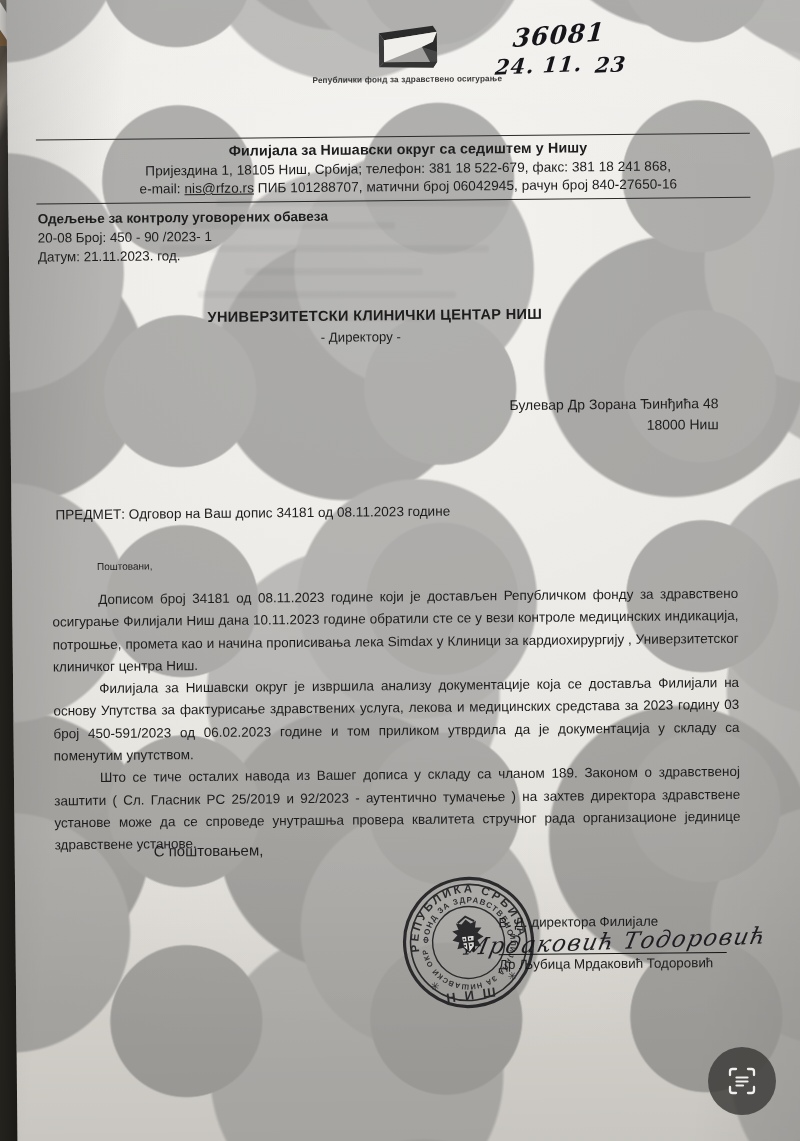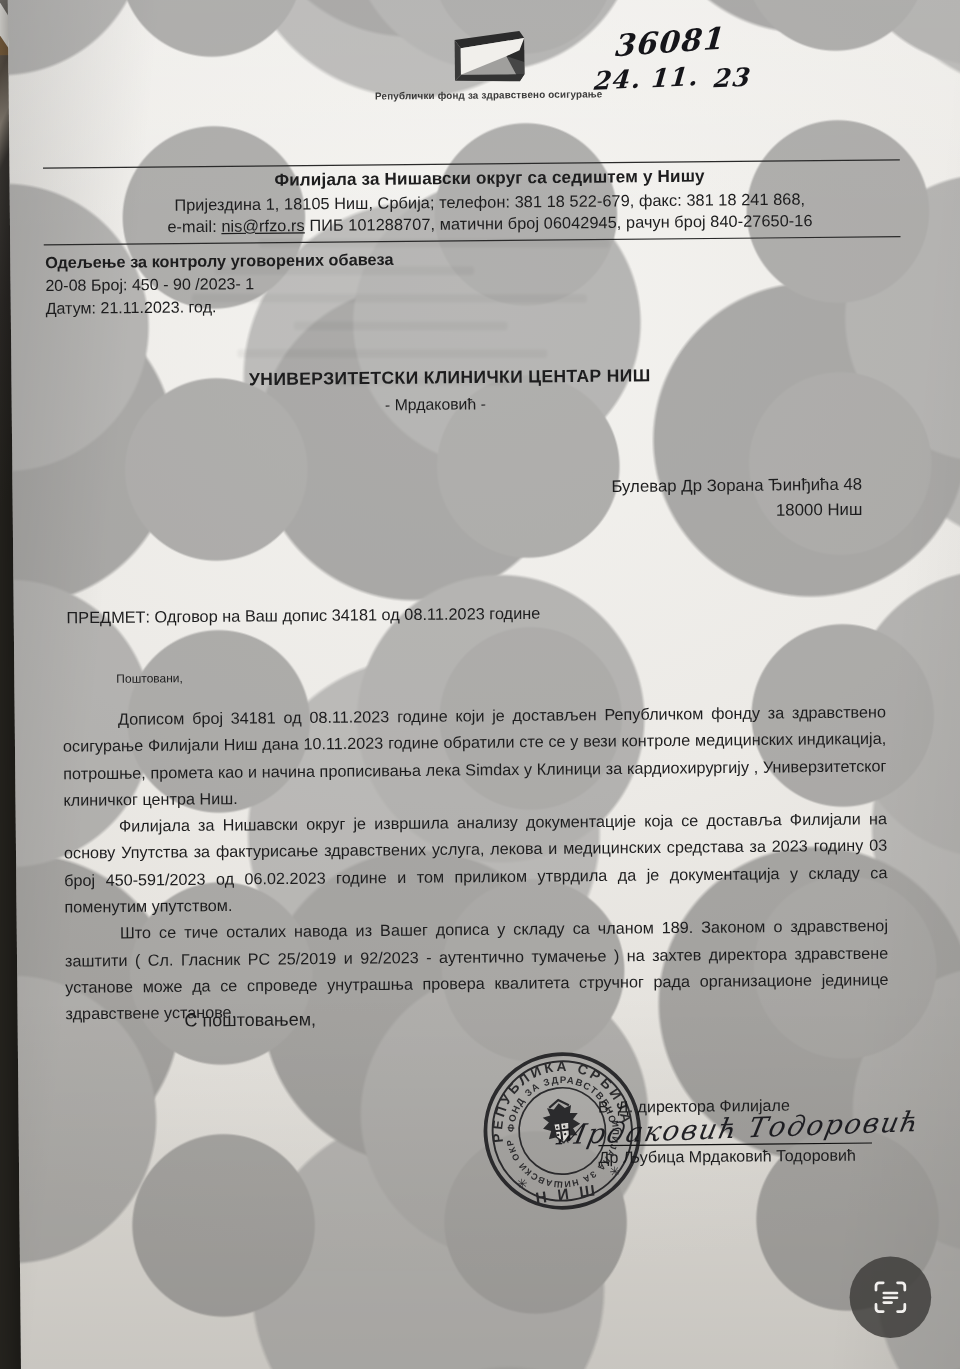--- a/index.html
+++ b/index.html
@@ -386,21 +386,21 @@
 
       <div class="rule rule-bottom"></div>
 
       <div class="meta">
         <div class="dept">Одељење за контролу уговорених обавеза</div>
         <div>20-08 Број: 450 -  90 /2023- 1</div>
         <div>Датум: 21.11.2023. год.</div>
       </div>
 
       <div class="addressee">УНИВЕРЗИТЕТСКИ КЛИНИЧКИ ЦЕНТАР  НИШ</div>
-      <div class="addressee-sub">- Мрдаковић -</div>
+      <div class="addressee-sub">- Директору -</div>
 
       <div class="address-block">
         <div>Булевар Др Зорана Ђинђића 48</div>
         <div>18000 Ниш</div>
       </div>
 
       <div class="subject">ПРЕДМЕТ: Одговор на  Ваш допис 34181 од 08.11.2023 године</div>
 
       <div class="salutation">Поштовани,</div>
 

